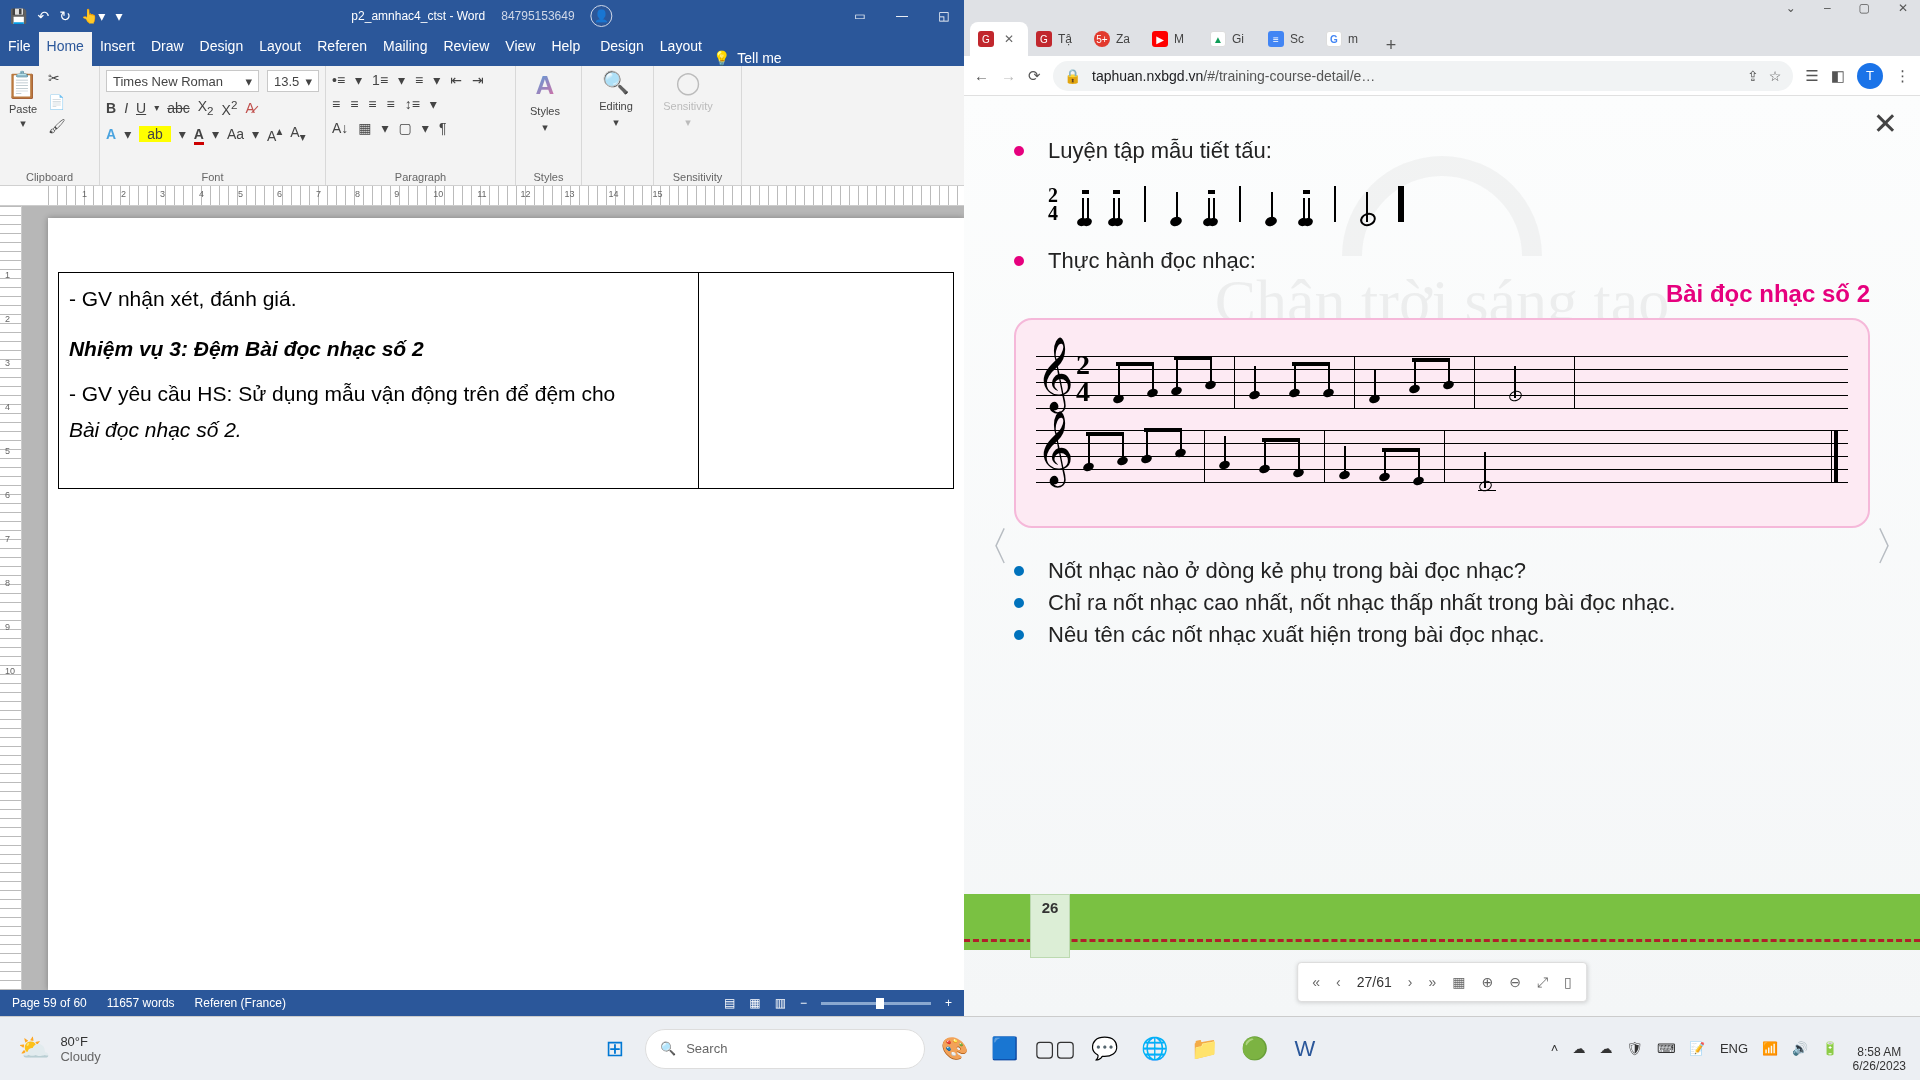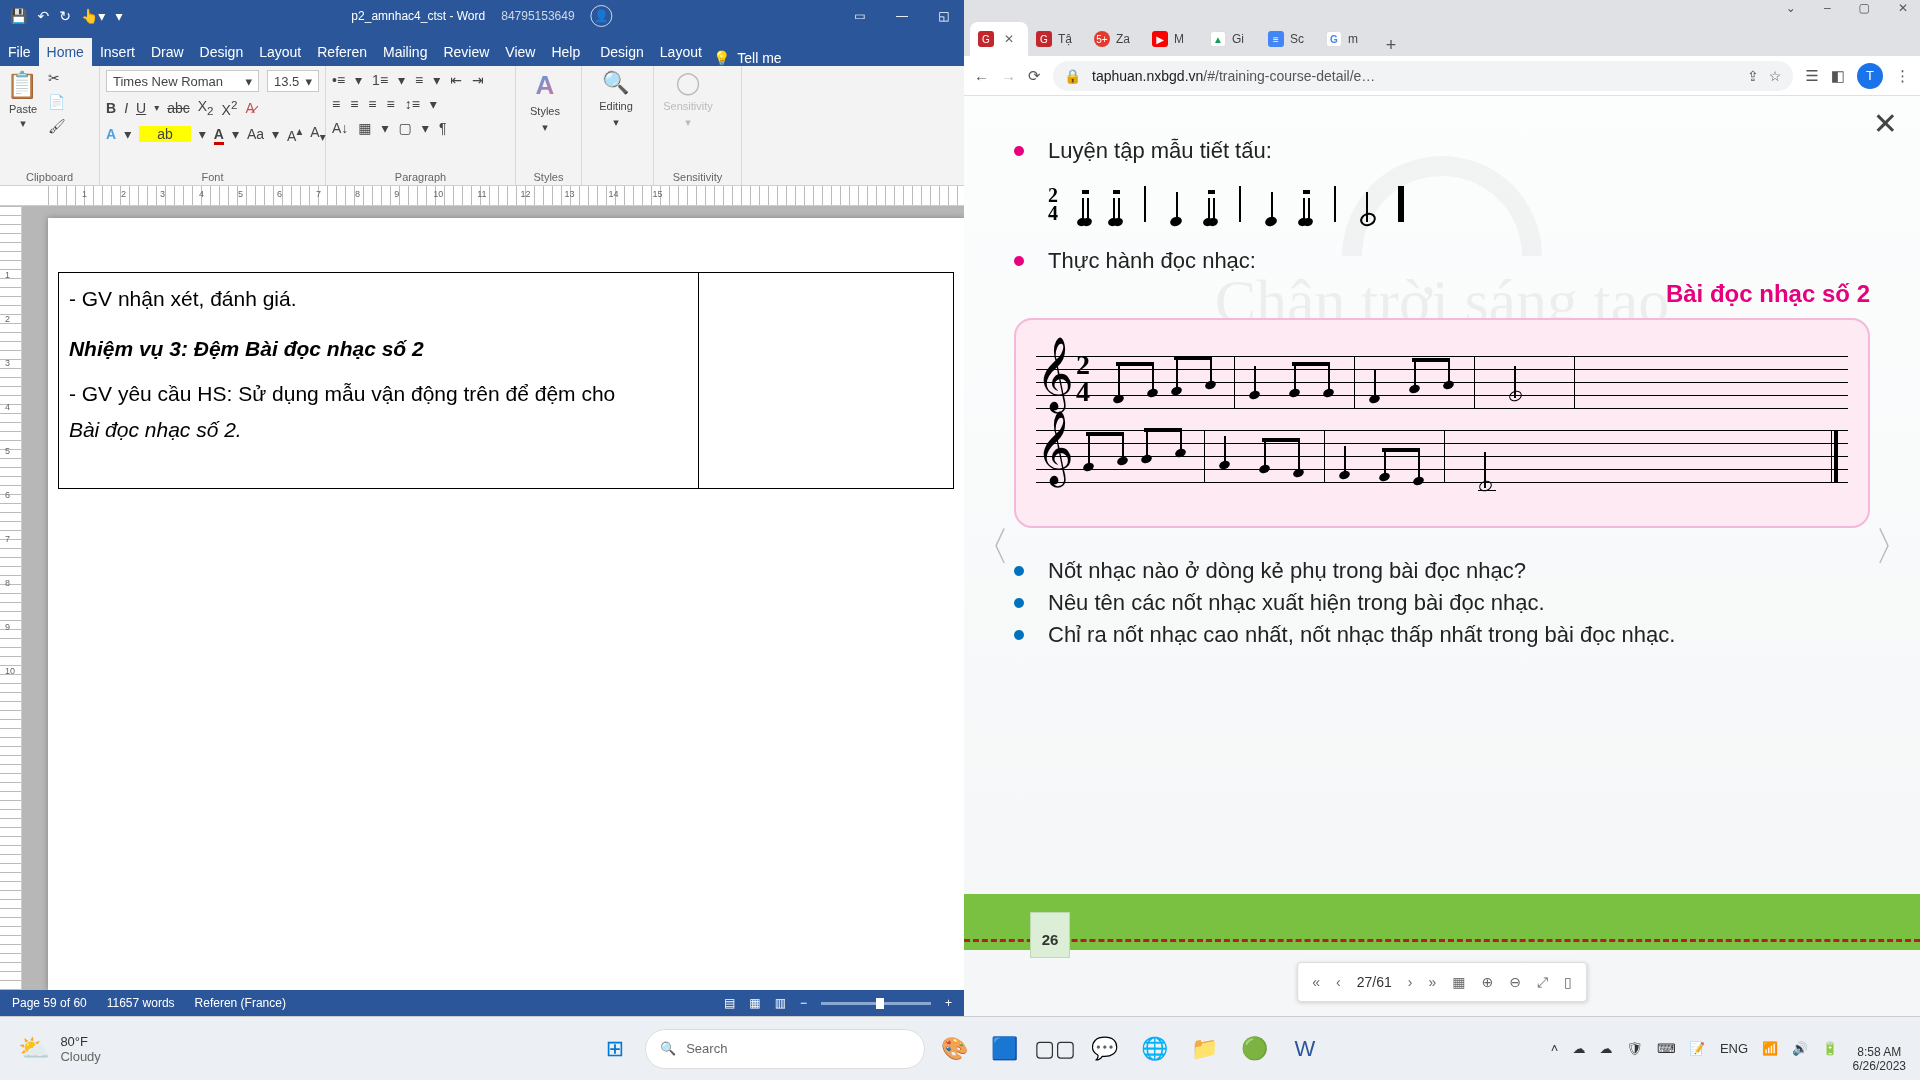--- a/index.html
+++ b/index.html
@@ -10,37 +10,37 @@
 .word-title { height:32px; background:#2b579a; color:#fff; display:flex; align-items:center; font-size:12px; position:relative; }
 .word-title .qat { display:flex; align-items:center; gap:10px; padding:0 10px; }
 .word-title .qat span { font-size:14px; }
 .word-title .docname { position:absolute; left:50%; transform:translateX(-50%); display:flex; align-items:center; gap:16px; }
 .word-title .doc-user { color:#d0d8e8; }
 .word-title .wctrls { margin-left:auto; display:flex; gap:2px; }
 .word-title .wctrls span { width:40px; text-align:center; font-size:12px; }
 .avatar-circle { width:22px; height:22px; border:1px solid #d0d8e8; border-radius:50%; display:inline-flex; align-items:center; justify-content:center; font-size:12px; }
 
 .word-tabs { height:34px; background:#2b579a; display:flex; align-items:flex-end; color:#fff; font-size:14px; }
-.word-tabs .tab { padding:6px 8px 6px 8px; cursor:pointer; }
+.word-tabs .tab { padding:6px 8px 12px 8px; cursor:pointer; }
 .word-tabs .tab.active { background:#f3f3f3; color:#2b579a; }
 .word-tabs .sep { flex:0 0 4px; }
 .word-tabs .tell { margin-left:4px; display:flex; align-items:center; gap:6px; }
 .word-tabs .bulb { font-size:14px; }
 
 .ribbon { height:120px; background:#f3f3f3; border-bottom:1px solid #d0d0d0; display:flex; font-size:12px; color:#444; }
 .rgroup { display:flex; flex-direction:column; border-right:1px solid #d8d8d8; padding:4px 6px 2px 6px; }
 .rgroup .gcontent { flex:1; display:flex; align-items:flex-start; gap:8px; }
 .rgroup .glabel { text-align:center; font-size:11px; color:#666; padding-top:2px; }
 .clip-big { width:34px; display:flex; flex-direction:column; align-items:center; gap:2px; font-size:11px; }
 .clip-big .paste-ico { font-size:26px; }
 .clip-small { display:flex; flex-direction:column; gap:8px; font-size:14px; }
 .fontbox { border:1px solid #c8c8c8; background:#fff; height:22px; display:flex; align-items:center; padding:0 6px; font-size:13px; }
 .fontstack { display:flex; flex-direction:column; gap:6px; }
 .frow { display:flex; gap:8px; align-items:center; font-size:14px; }
-.frow .A-hi { background:#ffff00; padding:0 18px; }
+.frow .A-hi { background:#ffff00; padding:0 8px; }
 .paracol { display:flex; flex-direction:column; gap:8px; padding-top:2px; }
 .parrow { display:flex; gap:10px; font-size:14px; }
 .styles-big { width:46px; display:flex; flex-direction:column; align-items:center; gap:4px; font-size:11px; }
 .styles-big .Aico { font-size:26px; background:linear-gradient(135deg,#4aa3df,#e06aa0); -webkit-background-clip:text; color:transparent; font-weight:bold; }
 .edit-big,.sens-big { width:56px; display:flex; flex-direction:column; align-items:center; gap:4px; font-size:11px; }
 .edit-big .ico,.sens-big .ico { font-size:22px; }
 .sens-big { color:#bbb; }
 
 .ruler-h { height:20px; background:#fff; border-bottom:1px solid #ccc; position:relative; font-size:9px; color:#666; overflow:hidden; }
 .ruler-h .ticks { position:absolute; left:48px; top:0; right:0; height:100%; background:repeating-linear-gradient(to right,#bbb 0,#bbb 1px,transparent 1px,transparent 9px); }
@@ -114,21 +114,21 @@
 .nt.up::after { bottom:-3px; }
 .nt.open::after { background:transparent; border:1.6px solid #000; }
 .bm { position:absolute; height:3.5px; background:#000; }
 .ledger { position:absolute; width:18px; height:1.4px; background:#000; }
 
 .navprev,.navnext { position:absolute; top:46%; font-size:40px; color:#b7bcc2; }
 .navprev { left:6px; } .navnext { right:6px; }
 
 .greenbar { position:absolute; left:0; right:0; bottom:66px; height:56px; background:#7ac142; }
 .greenbar::after { content:""; position:absolute; left:0; right:0; bottom:8px; border-top:3px dashed #b0202a; }
-.pagetab { position:absolute; left:66px; bottom:58px; width:40px; height:46px; background:#dceed6; border:1px solid #bcd9b0; display:flex; align-items:flex-start; justify-content:center; padding-top:18px; font-weight:bold; color:#333; font-size:15px; }
+.pagetab { position:absolute; left:66px; bottom:58px; width:40px; height:64px; background:#dceed6; border:1px solid #bcd9b0; display:flex; align-items:flex-start; justify-content:center; padding-top:4px; font-weight:bold; color:#333; font-size:15px; }
 
 .pdftool { position:absolute; left:50%; transform:translateX(-50%); bottom:14px; height:40px; background:#fff; border:1px solid #ddd; border-radius:4px; box-shadow:0 1px 4px rgba(0,0,0,.15); display:flex; align-items:center; gap:16px; padding:0 14px; font-size:14px; color:#666; }
 .pdftool .pg { color:#333; }
 
 
 .taskbar { position:absolute; left:0; right:0; bottom:0; height:64px; background:rgba(235,238,243,.9); backdrop-filter:blur(6px); display:flex; align-items:center; font-size:13px; color:#333; border-top:1px solid #ccc; }
 .weather { display:flex; align-items:center; gap:10px; padding-left:18px; }
 .weather .wicon { font-size:26px; }
 .tb-center { position:absolute; left:50%; transform:translateX(-50%); display:flex; align-items:center; gap:10px; }
 .tb-center .search { width:280px; height:40px; background:#fff; border:1px solid #ddd; border-radius:20px; display:flex; align-items:center; padding:0 14px; gap:10px; color:#666; }
@@ -530,25 +530,25 @@
         </div>
       </div>
 
       <div style="height:24px"></div>
       <div class="bline">
           <span class="bdot blue"></span>
           <span>Nốt nhạc nào ở dòng kẻ phụ trong bài đọc nhạc?</span>
         </div>
       <div class="bline">
           <span class="bdot blue"></span>
-          <span>Nêu tên các nốt nhạc xuất hiện trong bài đọc nhạc.</span>
+          <span>Chỉ ra nốt nhạc cao nhất, nốt nhạc thấp nhất trong bài đọc nhạc.</span>
         </div>
       <div class="bline">
           <span class="bdot blue"></span>
-          <span>Chỉ ra nốt nhạc cao nhất, nốt nhạc thấp nhất trong bài đọc nhạc.</span>
+          <span>Nêu tên các nốt nhạc xuất hiện trong bài đọc nhạc.</span>
         </div>
     </div>
 
     <div class="greenbar"></div>
     <div class="pagetab">26</div>
 
     <div class="pdftool">
       <span>«</span>
       <span>‹</span>
       <span class="pg">27/61</span>

